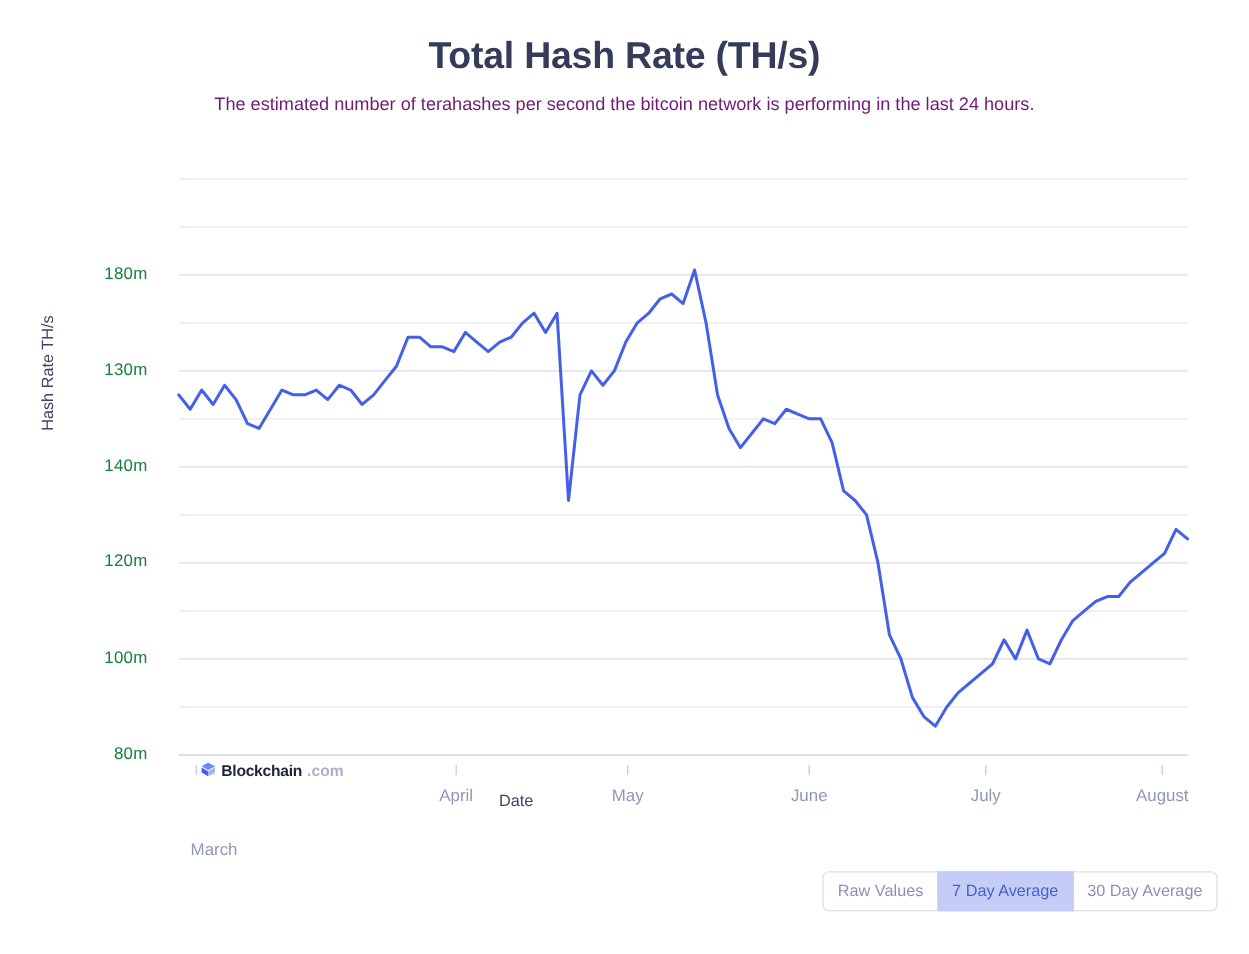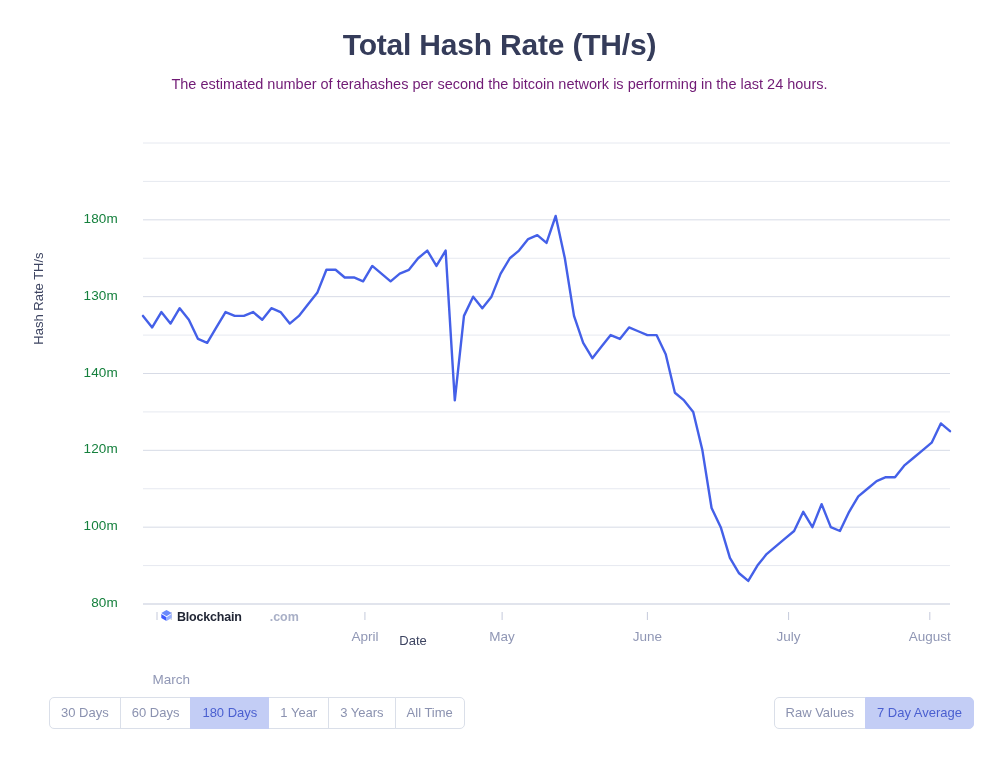--- a/index.html
+++ b/index.html
@@ -83,21 +83,21 @@
     position: absolute;
     left: 160px; top: 609px;
     display: flex;
     align-items: center;
     gap: 4px;
     font-size: 12.5px;
     font-weight: bold;
     text-align: center;
   }
   .watermark .wm-name { color: #1f2433; letter-spacing: -0.2px; }
-  .watermark .wm-tld { color: #a9b0c7; font-weight: bold; margin-left: 24px; }
+  .watermark .wm-tld { color: #a9b0c7; font-weight: bold; }
   .wm-logo { display: block; }
 
   .btn-row {
     position: absolute;
     top: 697px;
     height: 32px;
     display: flex;
   }
   .btn-row.left { left: 49px; }
   .btn-row.right { right: 35px; }
@@ -187,26 +187,19 @@
       <svg width="13" height="13" viewBox="0 0 16 16">
         <path d="M8 1.2 L14.4 5 L8 8.8 L1.6 5 Z" fill="#6b8afc"></path>
         <path d="M1.6 6.2 L8 10 L8 14.8 L1.6 11 Z" fill="#3d5afe"></path>
         <path d="M14.4 6.2 L8 10 L8 14.8 L14.4 11 Z" fill="#98b0ff"></path>
       </svg>
     </span>
     <span class="wm-name">Blockchain</span>
     <span class="wm-tld">.com</span>
   </div>
 
-  <div class="btn-row left" id="range-buttons">
-      <button class="seg-btn">30 Days</button>
-      <button class="seg-btn">60 Days</button>
-      <button class="seg-btn active">180 Days</button>
-      <button class="seg-btn">1 Year</button>
-      <button class="seg-btn">3 Years</button>
-      <button class="seg-btn">All Time</button>
-    </div>
   <div class="btn-row right" id="average-buttons">
       <button class="seg-btn">Raw Values</button>
       <button class="seg-btn active">7 Day Average</button>
+      <button class="seg-btn">30 Day Average</button>
     </div>
 
 </div>
 
 </body></html>

